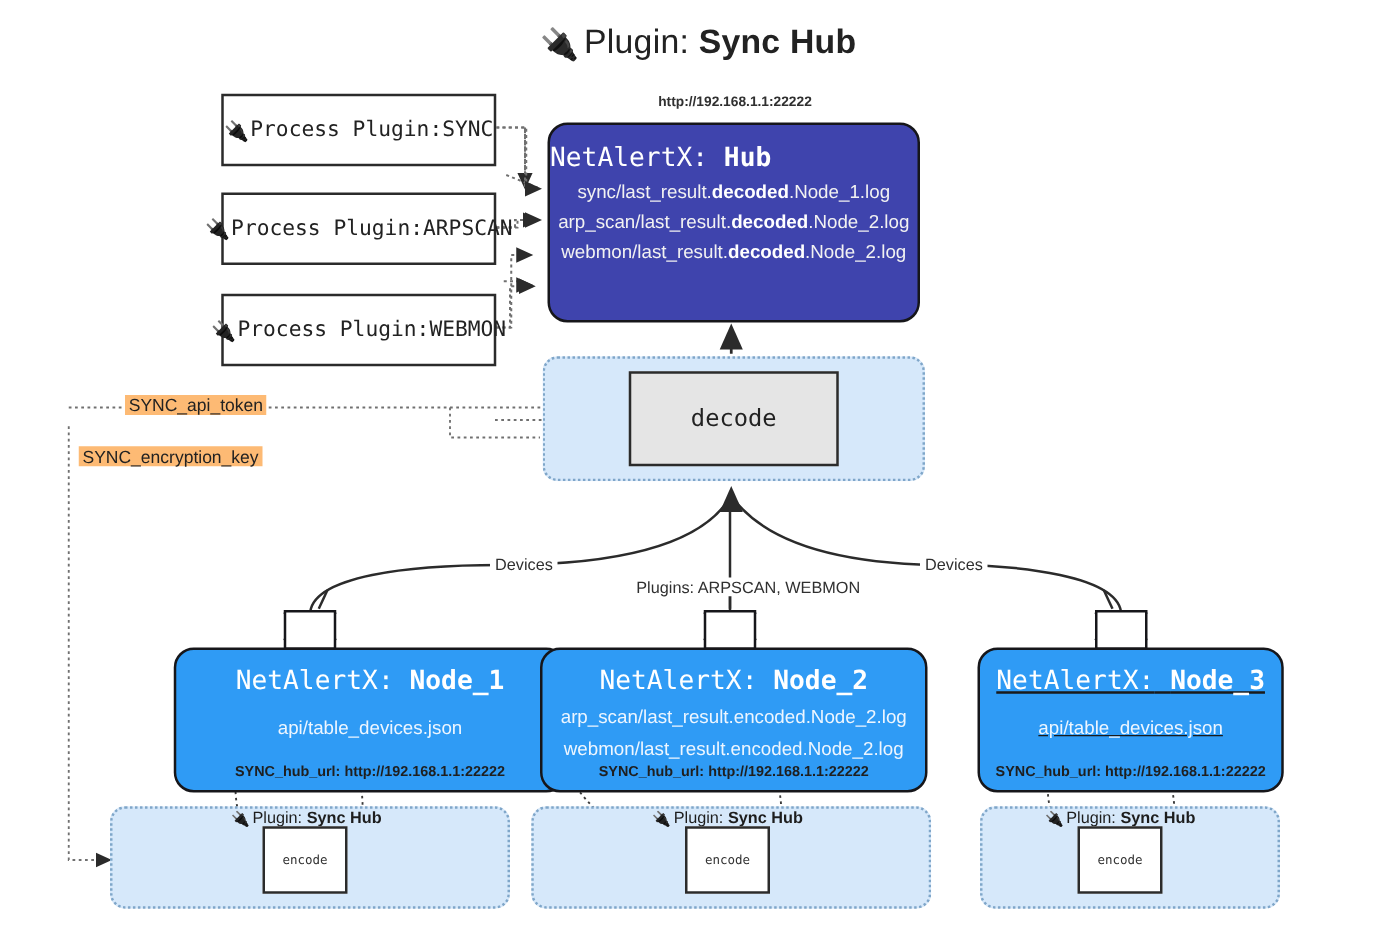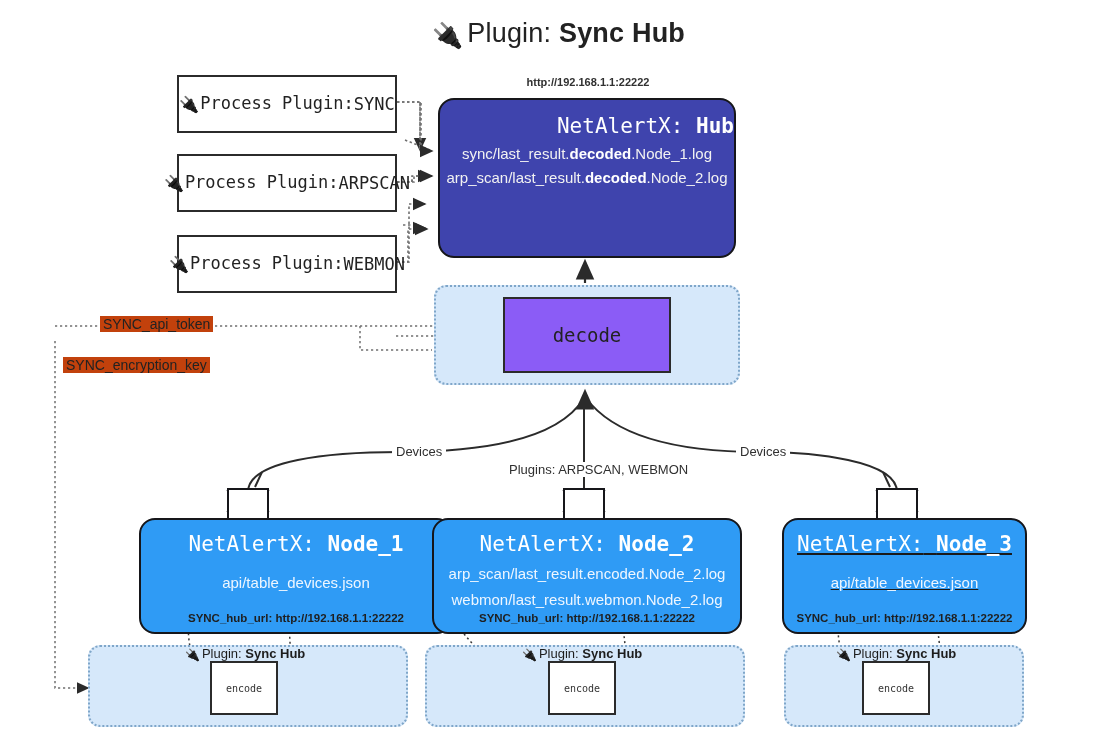--- a/index.html
+++ b/index.html
@@ -25,33 +25,33 @@
   .proc .l1 .plug{filter:grayscale(1) contrast(1.7) brightness(.45);
                   font-size:16px;margin-right:1px;vertical-align:-1px;}
   .proc .l2{white-space:nowrap;}
 
   
   .hub-url{position:absolute;left:468px;top:76px;width:240px;text-align:center;
            font-size:11px;font-weight:bold;color:#303030;}
   .hub{position:absolute;left:438px;top:98px;width:298px;height:160px;
        box-sizing:border-box;background:#3f44ad;border:2.5px solid #16161a;
        border-radius:16px;}
-  .hub .hub-title{margin-top:14px;text-align:right;color:#ffffff;
+  .hub .hub-title{margin-top:14px;text-align:left;color:#ffffff;
        font-family:"DejaVu Sans Mono","Liberation Mono",monospace;font-size:21px;}
   .hub .hub-title b{font-weight:bold;}
   .hub .logline{color:#f2f2f2;font-size:15px;white-space:nowrap;
        text-align:center;margin-top:7px;}
   .hub .logline b{font-weight:bold;color:#ffffff;}
 
   
   .decode-wrap{position:absolute;left:434px;top:285px;width:306px;height:100px;
        box-sizing:border-box;background:#d6e8fa;border:2px dotted #7fa6c9;
        border-radius:12px;}
   .decode-box{position:absolute;left:503px;top:297px;width:168px;height:76px;
-       box-sizing:border-box;background:#8b5cf6;border:2.5px solid #2b2b2b;
+       box-sizing:border-box;background:#e5e5e5;border:2.5px solid #2b2b2b;
        display:flex;align-items:center;justify-content:center;
        font-family:"DejaVu Sans Mono","Liberation Mono",monospace;
        font-size:19px;color:#222;}
 
   
   .edgelbl{position:absolute;font-size:13px;color:#303030;background:#ffffff;
            padding:0 4px;white-space:nowrap;}
 
   
   .node{position:absolute;box-sizing:border-box;height:116px;
@@ -75,21 +75,21 @@
   .plug-lbl b{font-weight:bold;}
   .plug-lbl .plug{filter:grayscale(1) contrast(1.7) brightness(.45);
        font-size:12px;margin-right:2px;vertical-align:-1px;}
   .enc-box{position:absolute;width:68px;height:54px;box-sizing:border-box;
        background:#ffffff;border:2.5px solid #2b2b2b;
        display:flex;align-items:center;justify-content:center;
        font-family:"DejaVu Sans Mono","Liberation Mono",monospace;
        font-size:10px;color:#333;}
 
   
-  .tok{position:absolute;font-size:14px;color:#222;background:#c2410c;
+  .tok{position:absolute;font-size:14px;color:#222;background:#fdba74;
        padding:0 3px;white-space:nowrap;}
 </style>
 </head>
 <body>
 
 <div id="stage">
 
   <svg class="layer" viewBox="0 0 1117 754">
     <defs>
       <marker id="arrSolid" markerWidth="9" markerHeight="9" refX="7.5" refY="4.5" orient="auto">
@@ -197,20 +197,21 @@
   </div>
 
   <div class="hub-url">http://192.168.1.1:22222</div>
   <div class="hub">
     <div class="hub-title">
       <span>NetAlertX:</span>
       <b>Hub</b>
     </div>
     <div class="logline"><span>sync/last_result.</span><b>decoded</b><span>.Node_1.log</span></div>
     <div class="logline"><span>arp_scan/last_result.</span><b>decoded</b><span>.Node_2.log</span></div>
+    <div class="logline"><span>webmon/last_result.</span><b>decoded</b><span>.Node_2.log</span></div>
   </div>
 
   <div class="decode-wrap"></div>
   <div class="decode-box">decode</div>
 
   <div class="tok" style="left:100px;top:316px;">SYNC_api_token</div>
   <div class="tok" style="left:63px;top:357px;">SYNC_encryption_key</div>
 
   <div class="edgelbl" style="left:392px;top:444px;">Devices</div>
   <div class="edgelbl" style="left:505px;top:462px;">Plugins: ARPSCAN, WEBMON</div>
@@ -231,21 +232,21 @@
       <span>http://192.168.1.1:22222</span>
     </div>
   </div>
 
   <div class="node" style="left:432px;top:518px;width:310px;">
     <div class="n-title">
       <span>NetAlertX:</span>
       <b>Node_2</b>
     </div>
     <div class="n-line">arp_scan/last_result.encoded.Node_2.log</div>
-    <div class="n-line">webmon/last_result.webmon.Node_2.log</div>
+    <div class="n-line">webmon/last_result.encoded.Node_2.log</div>
     <div class="n-url">
       <span>SYNC_hub_url:</span>
       <span>http://192.168.1.1:22222</span>
     </div>
   </div>
 
   <div class="node" style="left:782px;top:518px;width:245px;text-decoration:underline;">
     <div class="n-title">
       <span>NetAlertX:</span>
       <b>Node_3</b>

